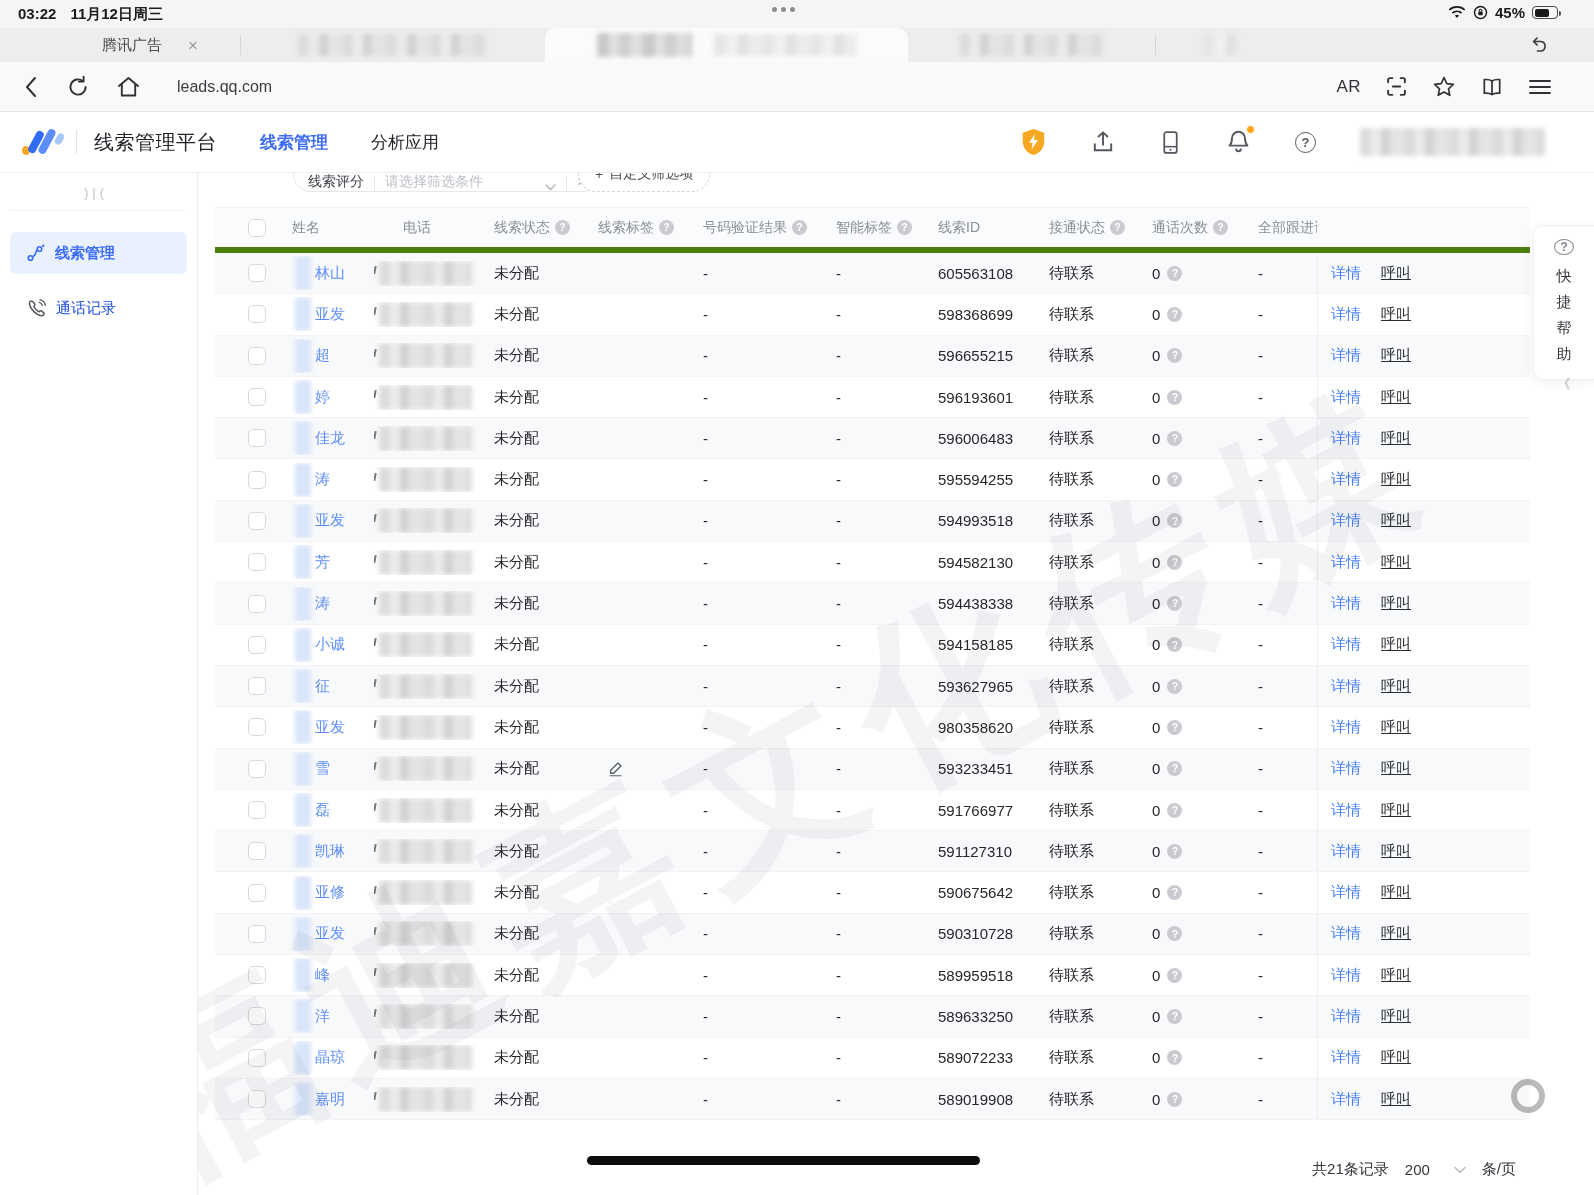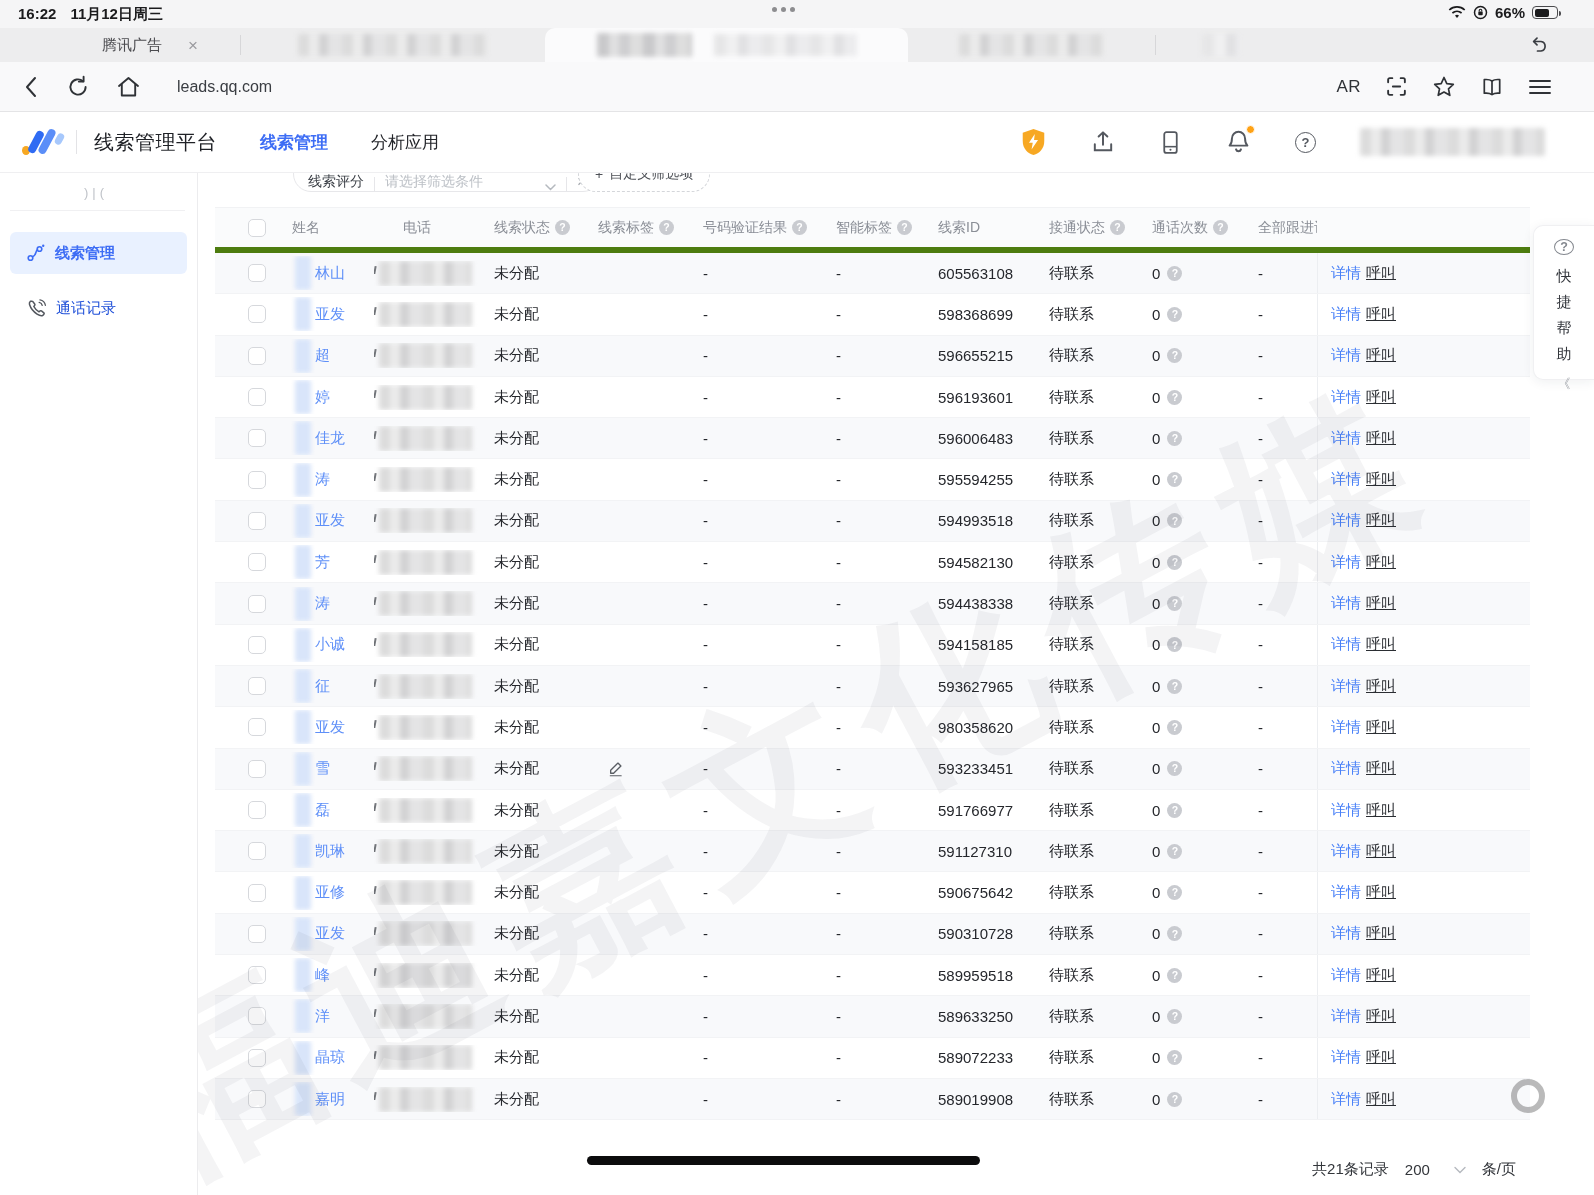--- a/index.html
+++ b/index.html
@@ -90,21 +90,21 @@
   
   .table { position:absolute; left:17px; top:34px; width:1315px; z-index:10; }
   .thead { display:flex; height:46px; align-items:center; background:#fafbfc; border-top:1px solid #f1f2f4; border-bottom:6px solid #4d7c0f; font-size:14px; color:#8a8e96; }
   .thead .cell { display:flex; align-items:center; gap:5px; overflow:hidden; white-space:nowrap; }
   .trow { display:flex; height:41.3px; align-items:center; border-bottom:1px solid #f2f3f5; font-size:15px; color:#25272c; }
   .trow:nth-child(odd) { background:#f8f9fb; }
   .cell { flex:none; display:flex; align-items:center; overflow:hidden; white-space:nowrap; }
   .c0{width:65px; padding-left:33px;} .c1{width:94px;} .c2{width:120px;} .c3{width:104px;}
   .c4{width:105px;} .c5{width:133px;} .c6{width:102px;} .c7{width:111px;}
   .c8{width:103px;} .c9{width:106px; gap:7px;} .c10{width:59px;} 
-  .c11{width:213px; padding-left:13px; gap:5px; border-left:1px solid #eceef1; align-self:stretch;}
+  .c11{width:213px; padding-left:13px; gap:20px; border-left:1px solid #eceef1; align-self:stretch;}
   .thead .c1{padding-left:12px;} .thead .c2{padding-left:29px;}
   .trow .c1{padding-left:15px; gap:4px;}
   .checkbox { width:18px; height:18px; border:1.5px solid #d6d8dc; border-radius:5px; background:#fff; }
   .name-link { color:#5e8ff8; }
   .tick { width:2px; height:8px; background:#6a6d72; transform:rotate(10deg); margin-right:3px; margin-top:-6px; }
   .phoneblur { width:93px; height:25px; }
   .qmark { flex:none; width:15px; height:15px; border-radius:50%; background:#c9cbd0; color:#fff; font-size:10.5px; font-weight:700;
            display:inline-flex; align-items:center; justify-content:center; line-height:1; }
   .link-detail { color:#4981f8; }
   .link-call { color:#2b2e33;text-decoration:underline; }
@@ -129,21 +129,21 @@
   .home-indicator { position:absolute; left:587px; top:1156px; width:393px; height:9px; border-radius:5px; background:#0c0c0d; z-index:100; }
   .pointer-ring { position:absolute; left:1511px; top:1079px; width:34px; height:34px; border-radius:50%; border:6px solid rgba(90,90,90,0.42); z-index:100; }
 
   svg { display:block; }
 </style>
 </head>
 <body>
 
 <div class="statusbar">
   <div class="sb-left">
-    <span>16:22</span>
+    <span>03:22</span>
     <span class="date">11月12日周三</span>
   </div>
   <div class="sb-dots">
       <span></span>
       <span></span>
       <span></span>
     </div>
   <div class="sb-right">
     <span class="tb-icon">
       <svg width="18" height="13" viewBox="0 0 18 13">
@@ -152,21 +152,21 @@
           <path d="M1.3 4 A11.2 11.2 0 0 1 16.7 4" stroke="#1b1b1d" stroke-width="1.7" fill="none"></path>
         </svg>
     </span>
     <span class="tb-icon">
       <svg width="15" height="15" viewBox="0 0 15 15">
           <circle cx="7.5" cy="7.5" r="6" stroke="#1b1b1d" stroke-width="1.5" fill="none"></circle>
           <rect x="5.3" y="6.6" width="4.4" height="3.6" rx="0.8" fill="#1b1b1d"></rect>
           <path d="M6.2 6.6 V5.5 a1.3 1.3 0 0 1 2.6 0 V6.6" stroke="#1b1b1d" stroke-width="1.1" fill="none"></path>
         </svg>
     </span>
-    <span>66%</span>
+    <span>45%</span>
     <span class="battery">
         <i></i>
       </span>
   </div>
 </div>
 
 <div class="tabbar">
   <div class="tab" style="left:60px; width:180px;">
     <span class="tab-label">腾讯广告</span>
     <span class="tab-close">×</span>

